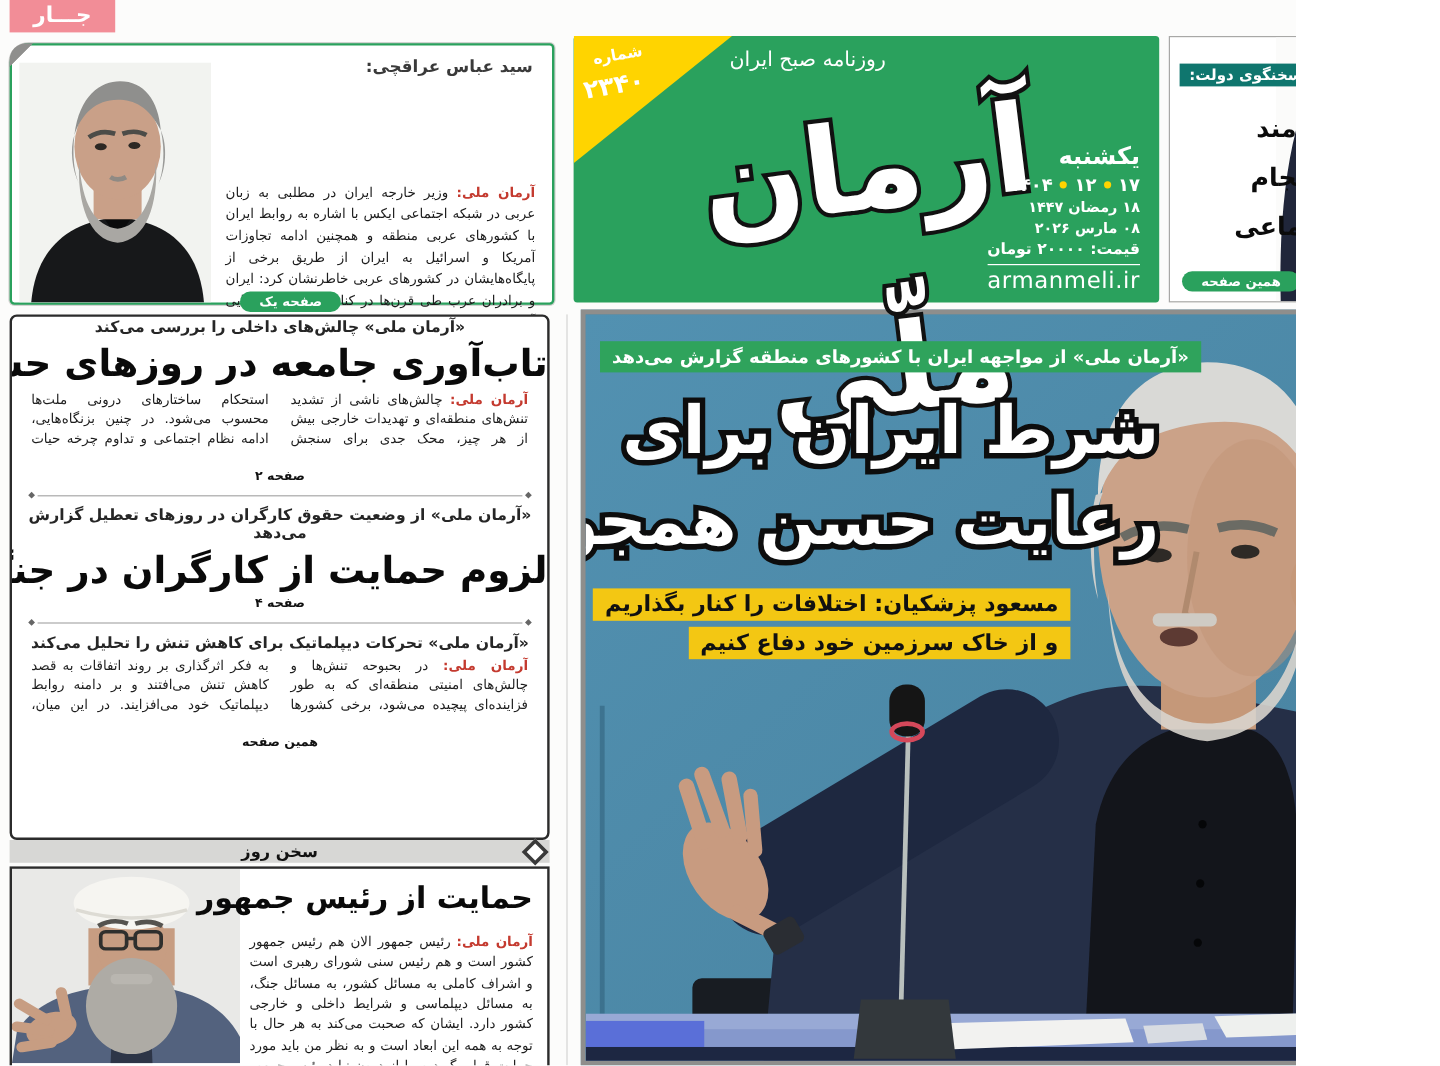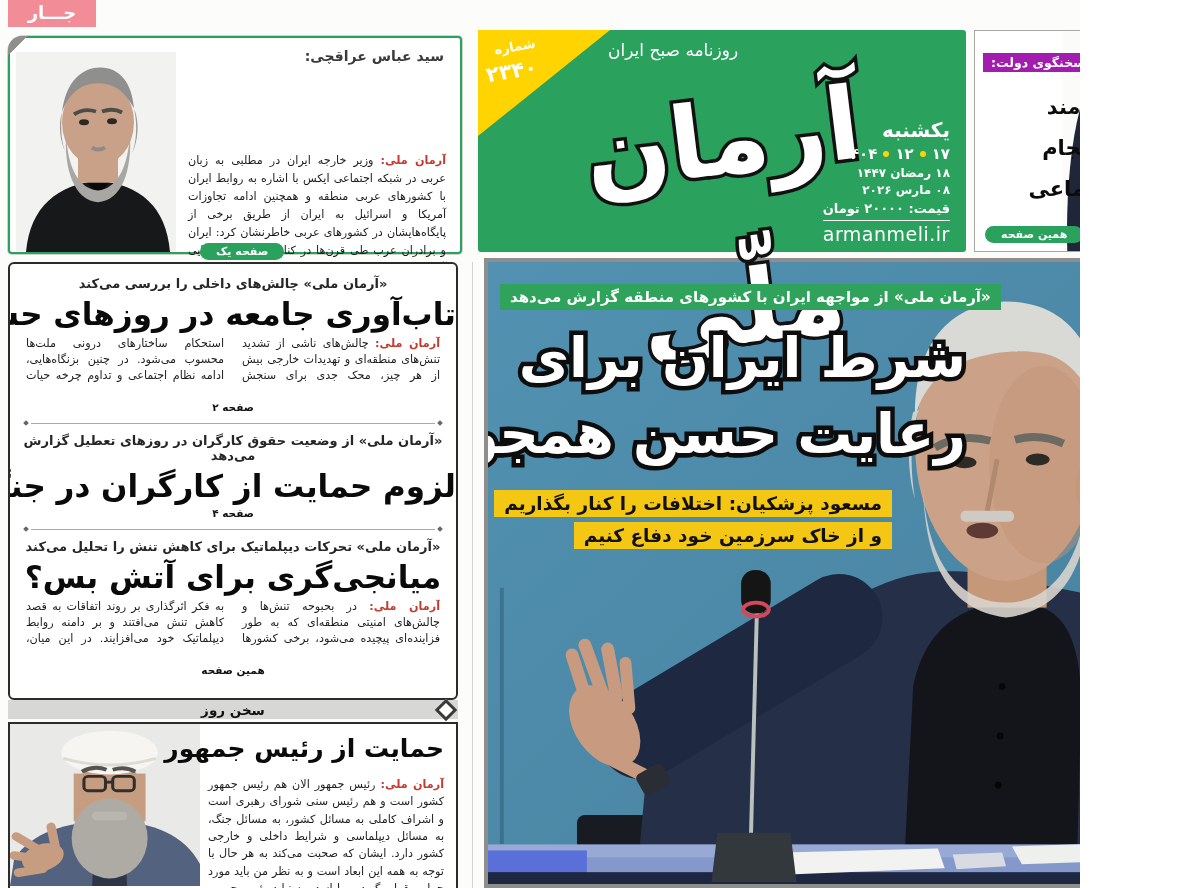--- a/index.html
+++ b/index.html
@@ -39,29 +39,29 @@
   .mh-weekday{font-size:20px;font-weight:900;margin-bottom:3px;}
   .mh-solar{font-size:15px;font-weight:bold;display:flex;gap:6px;align-items:center;}
   .mh-solar .dot{width:6px;height:6px;border-radius:50%;background:#ffd400;display:inline-block;}
   .mh-hijri,.mh-greg{font-size:12px;font-weight:bold;margin-top:3px;}
   .mh-price{font-size:13px;font-weight:bold;margin-top:4px;}
   .mh-site{direction:ltr;font-size:19px;border-top:1.5px solid #fff;margin-top:4px;padding-top:2px;
            letter-spacing:.5px;text-align:center;font-weight:normal;}
   
   .tr-box{position:absolute;left:974px;top:30px;width:218px;height:222px;background:#fff;border:1px solid #a8a8a6;box-sizing:border-box;}
   .tr-photo{position:absolute;right:0;top:0;width:128px;height:220px;}
-  .tr-kicker{position:absolute;left:8px;top:22px;background:#a21caf;color:#fff;font-size:12.5px;
+  .tr-kicker{position:absolute;left:8px;top:22px;background:#0f766e;color:#fff;font-size:12.5px;
              font-weight:bold;padding:2px 8px;z-index:2;}
   .tr-headline{position:absolute;left:10px;top:56px;z-index:2;font-size:21px;font-weight:900;color:#0b0b0b;
                line-height:1.95;text-align:right;width:132px;}
   .tr-pill{position:absolute;left:10px;bottom:8px;z-index:2;}
   
   .vrule{position:absolute;left:472px;top:262px;width:1px;height:626px;background:#d4d4d2;}
   .left-col{position:absolute;left:8px;top:262px;width:450px;height:438px;background:#fff;
-            border:2px solid #2b2b2b;border-radius:6px;padding-top:10px;box-sizing:border-box;overflow:hidden;}
+            border:2px solid #2b2b2b;border-radius:6px;box-sizing:border-box;overflow:hidden;}
   .la{text-align:center;}
   .la-kicker{font-size:13px;font-weight:bold;color:#262626;margin:2px 8px 0;}
   .la-headline{font-size:31px;font-weight:900;color:#0a0a0a;margin:5px 0 2px;white-space:nowrap;}
   .la-body{column-count:2;column-gap:18px;text-align:justify;font-size:11.2px;line-height:1.42;
            color:#1d1d1d;margin:4px 16px 0;height:62px;overflow:hidden;}
   .la-ref{font-size:10.5px;font-weight:bold;color:#111;margin-top:3px;}
   .divider{display:flex;align-items:center;margin:8px 14px;}
   .dmd{width:4px;height:4px;background:#666;transform:rotate(45deg);}
   .dline{flex:1;height:1px;background:#a9a9a9;margin:0 3px;}
   
@@ -197,21 +197,20 @@
       <h2 class="la-headline">لزوم حمایت از کارگران در جنگ</h2>
       <div class="la-ref">صفحه ۴</div>
     </div>
     <div class="divider">
       <span class="dmd"></span>
         <span class="dline"></span>
         <span class="dmd"></span>
     </div>
     <div class="la">
       <div class="la-kicker">«آرمان ملی» تحرکات دیپلماتیک برای کاهش تنش را تحلیل می‌کند</div>
-      <h2 class="la-headline">میانجی‌گری برای آتش بس؟</h2>
       <div class="la-body">
         <span class="lead">آرمان ملی:</span>
         <span>در بحبوحه تنش‌ها و چالش‌های امنیتی منطقه‌ای که به طور فزاینده‌ای پیچیده می‌شود، برخی کشورها به فکر اثرگذاری بر روند اتفاقات به قصد کاهش تنش می‌افتند و بر دامنه روابط دیپلماتیک خود می‌افزایند. در این میان، همسایگان و حتی کشورهای خارج از منطقه مانند اندونزی بانظر به پیامدهای...</span>
       </div>
       <div class="la-ref">همین صفحه</div>
     </div>
   </section>
 
   <section class="dw">
     <div class="dw-bar">

